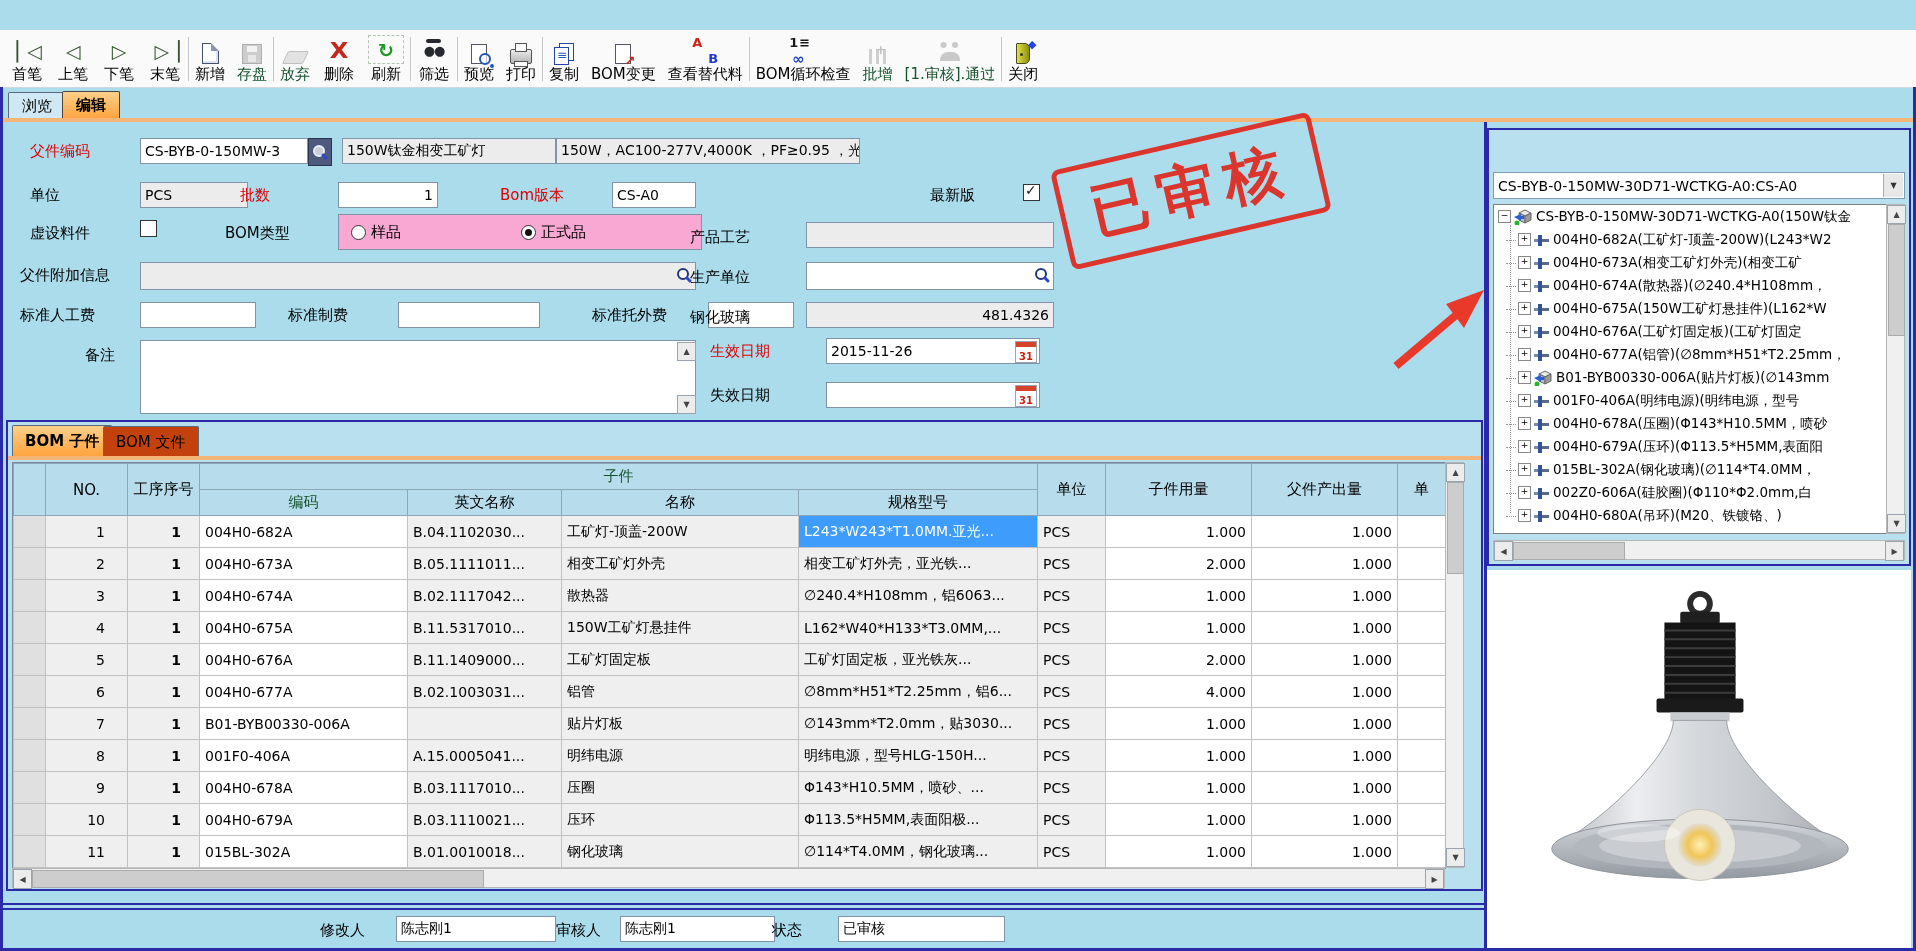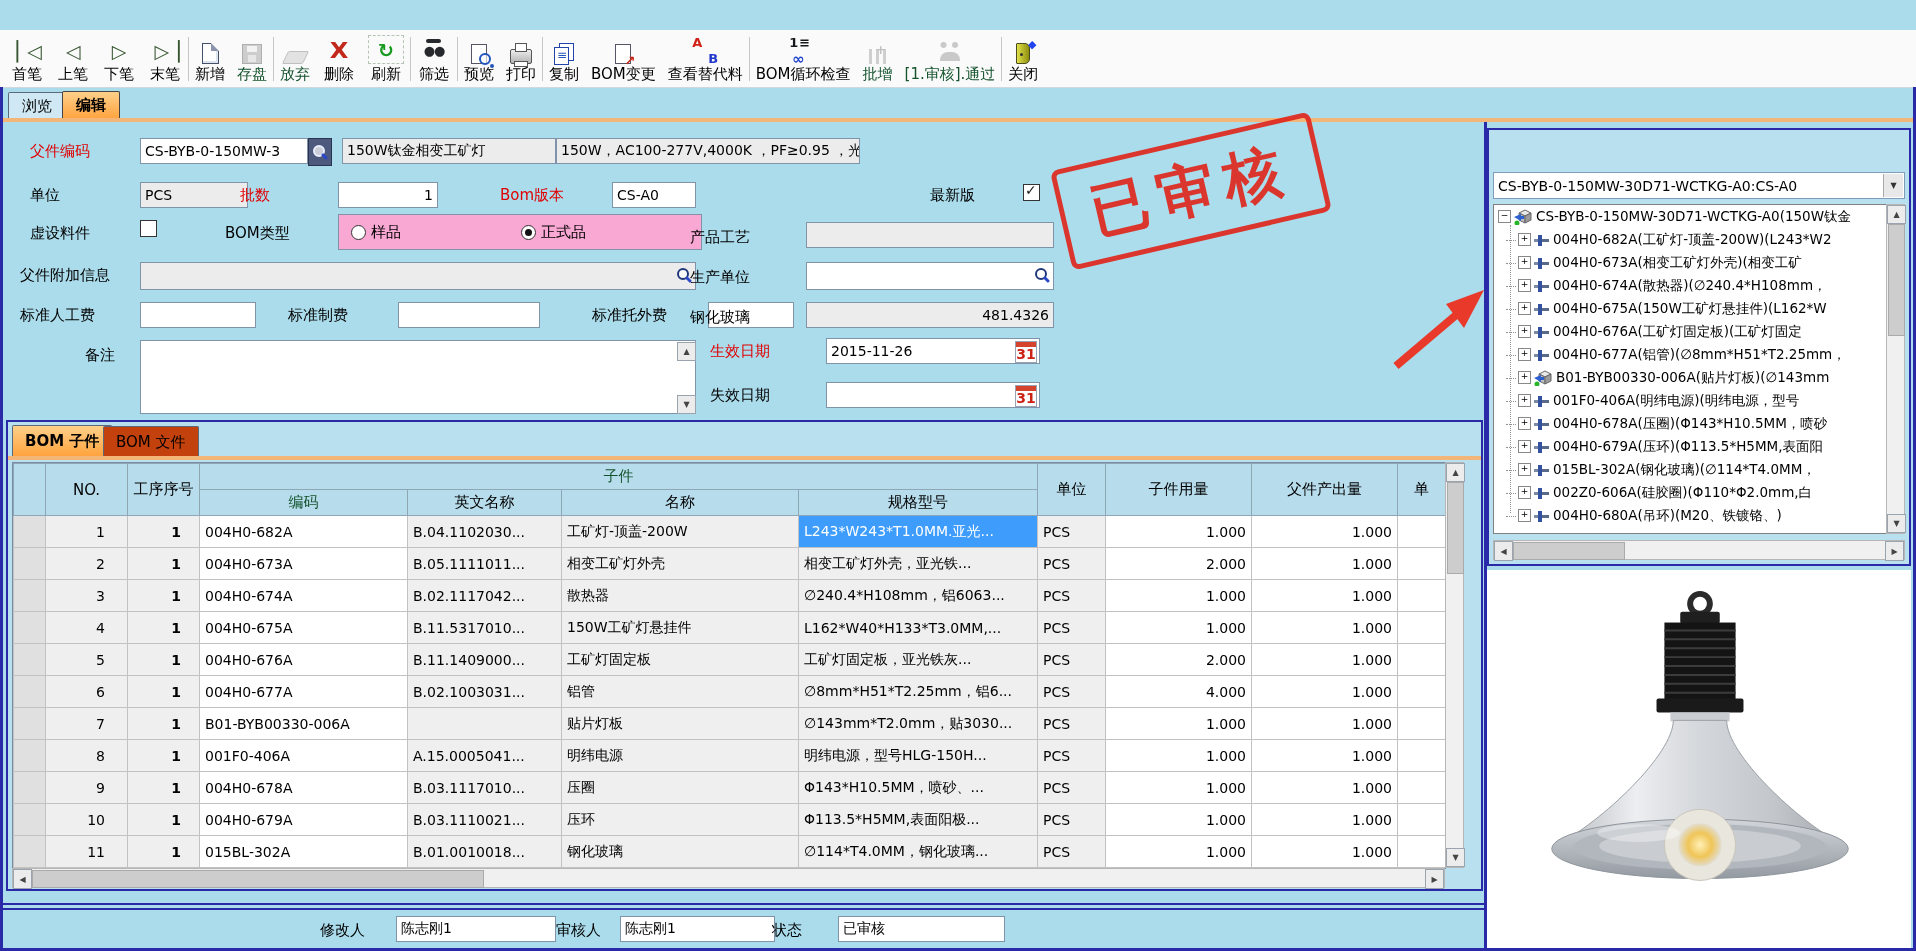--- a/index.html
+++ b/index.html
@@ -78,21 +78,21 @@
   .chk.checked::before{content:"✓";position:absolute;top:-3px;left:1px;font-size:14px;font-weight:bold;color:#222;}
   .radio-box{position:absolute;background:#f9a8d4;border:1px solid #8193a9;display:flex;align-items:center;font-size:15px;}
   .rad{width:13px;height:13px;border:1px solid #333;border-radius:50%;background:#fff;position:relative;margin-right:5px;}
   .rad.sel::before{content:"";position:absolute;left:3px;top:3px;right:3px;bottom:3px;background:#111;border-radius:50%;}
   .mag{position:relative;width:18px;height:18px;display:inline-block;}
   .mag::before{content:"";position:absolute;width:8px;height:8px;border:2px solid #20387a;border-radius:50%;left:2px;top:2px;background:rgba(255,255,255,.7);}
   .mag::after{content:"";position:absolute;width:7px;height:3px;background:#2a48c8;transform:rotate(45deg);left:10px;top:12px;border-radius:1px;}
   .mag-btn{position:absolute;width:22px;height:26px;background:#4d5a7d;border:1px solid #2a3450;display:flex;align-items:center;justify-content:center;}
   .mag-btn .mag::before{border-color:#e8eefc;}
   .fld .mag{position:absolute;right:2px;top:3px;}
-  .cal{position:absolute;right:2px;top:2px;width:20px;height:20px;background:#fff;border:1px solid #98a4b4;font-size:14px;color:#cc2214;display:flex;align-items:flex-end;justify-content:center;font-weight:bold;}
+  .cal{position:absolute;right:2px;top:2px;width:20px;height:20px;background:#fff;border:1px solid #98a4b4;font-size:10px;color:#cc2214;display:flex;align-items:flex-end;justify-content:center;font-weight:bold;}
   .cal::before{content:"";position:absolute;top:0;left:0;right:0;height:5px;background:#d5432c;}
   .ta{position:absolute;box-sizing:border-box;border:1px solid #8193a9;background:#fff;}
   .sb-btn{position:absolute;width:17px;height:17px;background:#ececec;border:1px solid #9aa4ae;font-size:8px;color:#444;display:flex;align-items:center;justify-content:center;}
   
   .stamp{position:absolute;left:1058px;top:140px;width:256px;height:92px;border:5px solid #e0251a;border-radius:8px;transform:rotate(-13deg);display:flex;align-items:center;justify-content:center;color:#e0251a;font-size:58px;font-weight:bold;letter-spacing:10px;opacity:.9;background:rgba(255,255,255,0.02);}
   
   .bom-panel{position:absolute;left:6px;top:420px;width:1477px;height:471px;border:2px solid #2a2aa8;box-sizing:border-box;background:#b9e0ee;}
   .btab{position:absolute;height:30px;display:flex;align-items:center;padding:0 12px;font-size:15px;background:#c2410c;border:1px solid #5a6a7a;border-bottom:none;border-radius:2px 2px 0 0;}
   .btab.active{background:linear-gradient(#ffd08a,#ffa33e);font-weight:bold;}
   .grid-box{position:absolute;left:4px;top:40px;width:1432px;height:405px;overflow:hidden;background:#fff;border:1px solid #7a8aa0;}

